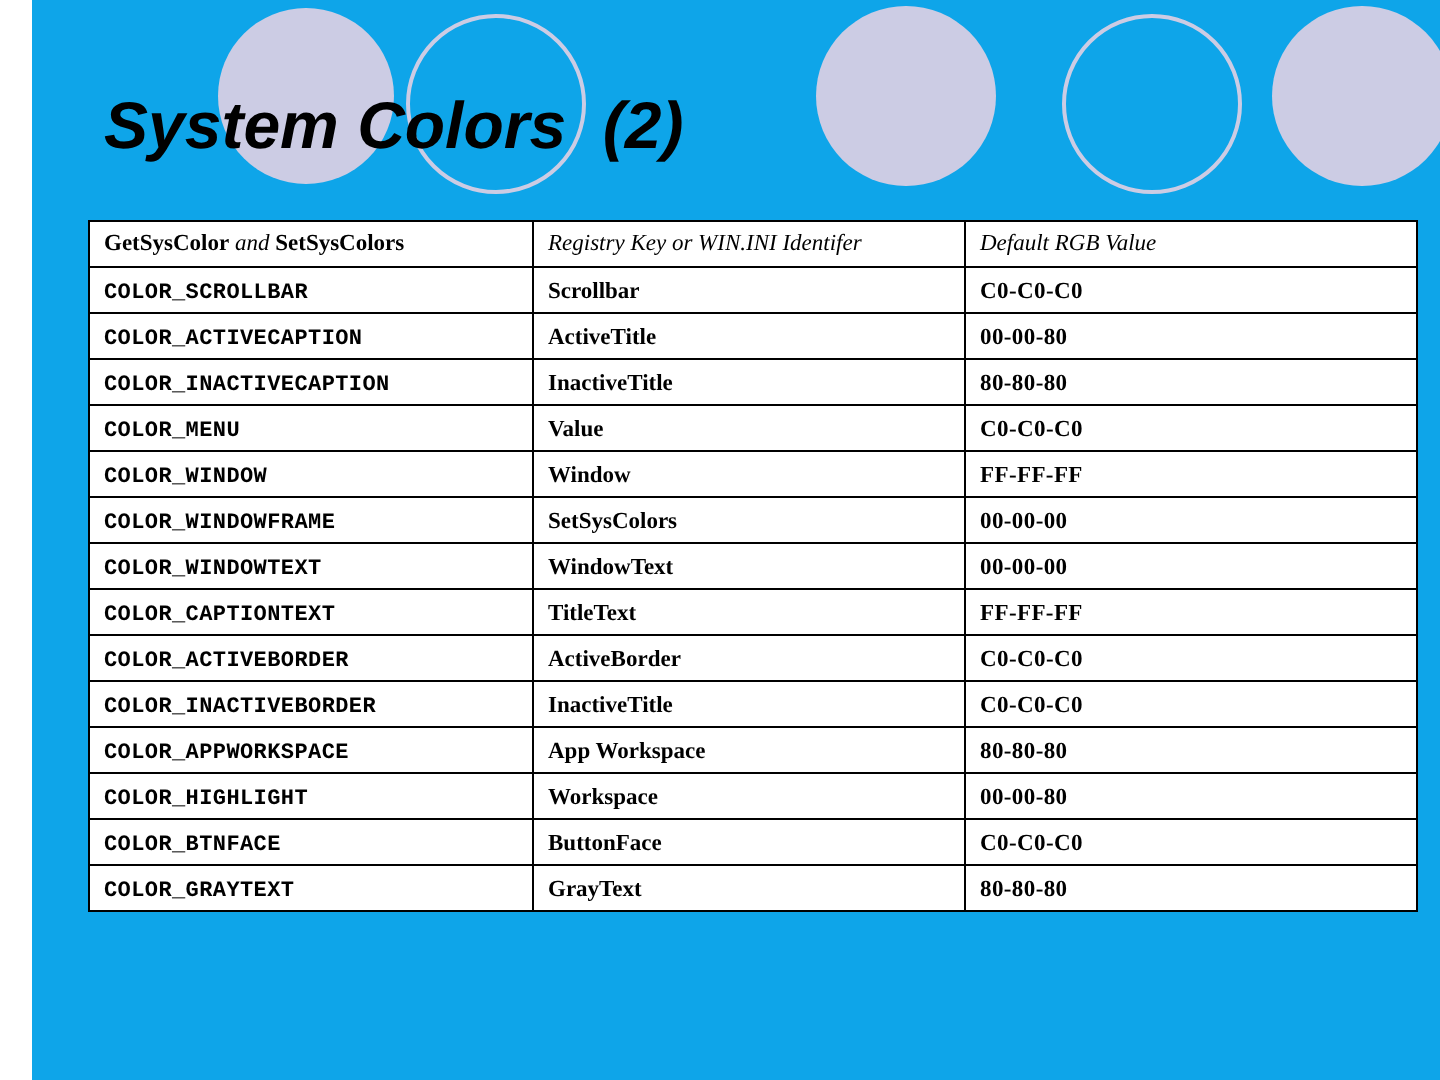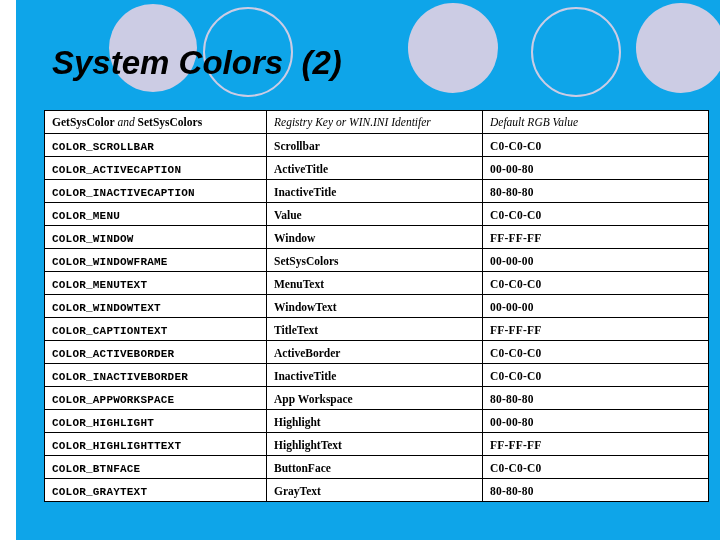--- a/index.html
+++ b/index.html
@@ -194,25 +194,20 @@
             <td><span class="cell-const">COLOR_WINDOW</span></td>
             <td><span class="cell-key">Window</span></td>
             <td><span class="cell-rgb">FF-FF-FF</span></td>
           </tr>
           <tr>
             <td><span class="cell-const">COLOR_WINDOWFRAME</span></td>
             <td><span class="cell-key">SetSysColors</span></td>
             <td><span class="cell-rgb">00-00-00</span></td>
           </tr>
           <tr>
-            <td><span class="cell-const">COLOR_MENUTEXT</span></td>
-            <td><span class="cell-key">MenuText</span></td>
-            <td><span class="cell-rgb">C0-C0-C0</span></td>
-          </tr>
-          <tr>
             <td><span class="cell-const">COLOR_WINDOWTEXT</span></td>
             <td><span class="cell-key">WindowText</span></td>
             <td><span class="cell-rgb">00-00-00</span></td>
           </tr>
           <tr>
             <td><span class="cell-const">COLOR_CAPTIONTEXT</span></td>
             <td><span class="cell-key">TitleText</span></td>
             <td><span class="cell-rgb">FF-FF-FF</span></td>
           </tr>
           <tr>
@@ -225,27 +220,22 @@
             <td><span class="cell-key">InactiveTitle</span></td>
             <td><span class="cell-rgb">C0-C0-C0</span></td>
           </tr>
           <tr>
             <td><span class="cell-const">COLOR_APPWORKSPACE</span></td>
             <td><span class="cell-key">App Workspace</span></td>
             <td><span class="cell-rgb">80-80-80</span></td>
           </tr>
           <tr>
             <td><span class="cell-const">COLOR_HIGHLIGHT</span></td>
-            <td><span class="cell-key">Highlight</span></td>
+            <td><span class="cell-key">Workspace</span></td>
             <td><span class="cell-rgb">00-00-80</span></td>
-          </tr>
-          <tr>
-            <td><span class="cell-const">COLOR_HIGHLIGHTTEXT</span></td>
-            <td><span class="cell-key">HighlightText</span></td>
-            <td><span class="cell-rgb">FF-FF-FF</span></td>
           </tr>
           <tr>
             <td><span class="cell-const">COLOR_BTNFACE</span></td>
             <td><span class="cell-key">ButtonFace</span></td>
             <td><span class="cell-rgb">C0-C0-C0</span></td>
           </tr>
           <tr>
             <td><span class="cell-const">COLOR_GRAYTEXT</span></td>
             <td><span class="cell-key">GrayText</span></td>
             <td><span class="cell-rgb">80-80-80</span></td>

